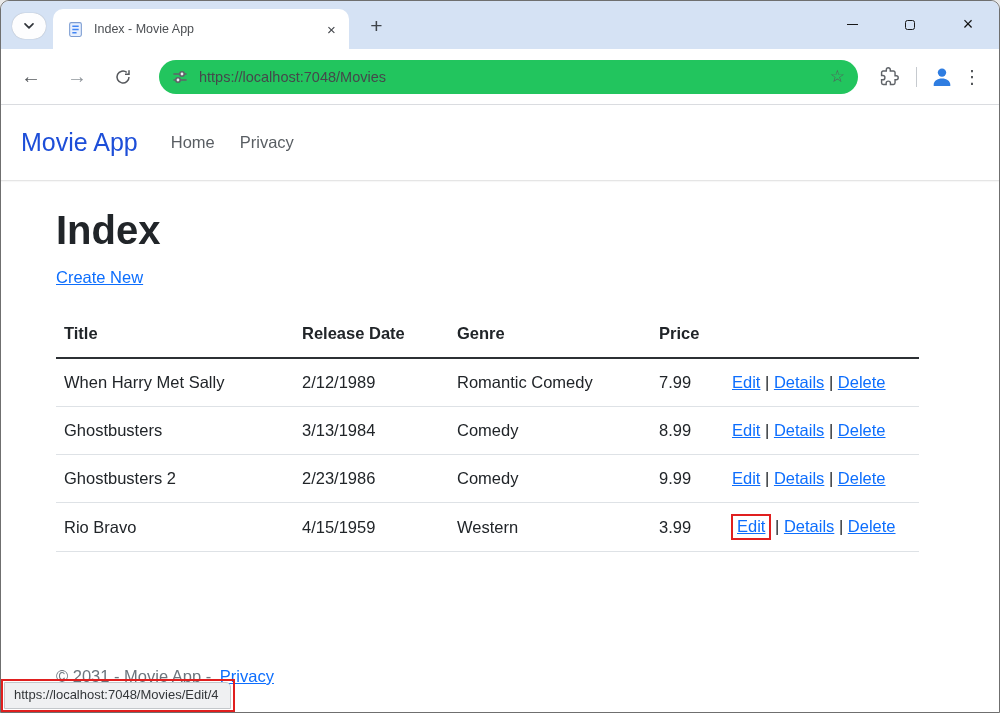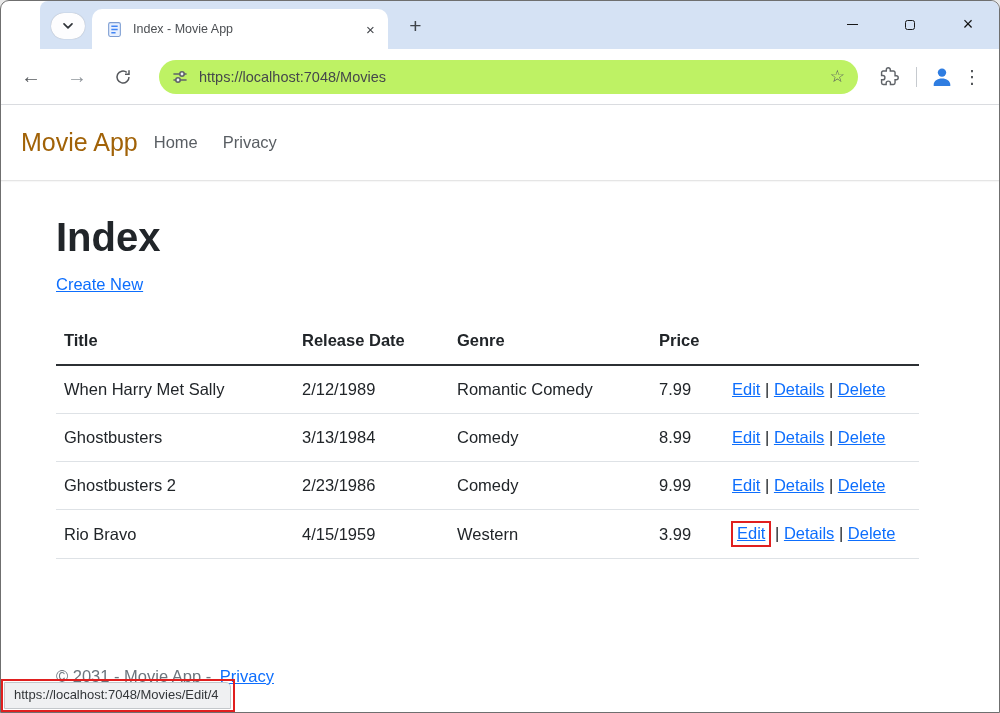--- a/index.html
+++ b/index.html
@@ -5,21 +5,21 @@
   * { box-sizing: border-box; }
   html,body { margin:0; padding:0; background:#e9e9e9; }
   body { font-family:"Liberation Sans","DejaVu Sans",sans-serif; }
 
   .window{
     position:relative; width:1000px; height:713px; background:#fff;
     border:1px solid #6f6f6f; border-radius:9px 9px 0 0; overflow:hidden;
   }
 
   
-  .tabstrip{ position:relative; height:48px; background:#d5e2f4; border-radius:8px 8px 0 0;margin-left:39px; }
+  .tabstrip{ position:relative; height:48px; background:#d5e2f4; border-radius:8px 8px 0 0; }
   .tab-search{
     position:absolute; left:11px; top:12px; width:34px; height:26px; border-radius:13px;
     background:#fdfdfe; display:flex; align-items:center; justify-content:center;
     box-shadow:0 0 1px rgba(0,0,0,.35); cursor:pointer;
   }
   .tab{
     position:absolute; left:52px; top:8px; width:296px; height:40px; background:#fff;
     border-radius:10px 10px 0 0; display:flex; align-items:center; padding:0 8px 0 14px;
   }
   .favicon{ width:17px; height:17px; margin-right:10px; flex:none; display:flex; }
@@ -43,44 +43,44 @@
     height:56px; background:#fff; display:flex; align-items:center;
     padding:0 12px; border-bottom:1px solid #dadce0;
   }
   .nav-btn{
     width:36px; height:36px; display:flex; align-items:center; justify-content:center;
     border-radius:50%; font-size:20px; color:#55585c; flex:none; cursor:pointer;
   }
   .nav-btn + .nav-btn{ margin-left:10px; }
   .fwd{ color:#8f959b; }
   .omnibox{
-    flex:1; height:34px; margin:0 14px 0 18px; background:#bef264; border-radius:17px;
+    flex:1; height:34px; margin:0 14px 0 18px; background:#22c55e; border-radius:17px;
     display:flex; align-items:center; padding:0 13px; min-width:0; cursor:text;
   }
   .omni-tune{ margin-right:11px; flex:none; display:flex; cursor:pointer; }
   .omni-url{ font-size:14.5px; color:#45484b; white-space:nowrap; overflow:hidden; }
   .omni-spacer{ flex:1; }
   .omni-star{ font-size:17px; color:#55585c; margin-left:8px; flex:none; cursor:pointer; }
   .ext-btn{ width:34px; height:34px; display:flex; align-items:center; justify-content:center; flex:none; cursor:pointer; }
   .tb-divider{ width:1px; height:20px; background:#c6cacf; margin:0 10px; flex:none; }
   .avatar{ width:30px; height:30px; display:flex; align-items:center; justify-content:center; flex:none; cursor:pointer; }
   .kebab{ width:30px; height:30px; display:flex; align-items:center; justify-content:center;
           font-size:18px; color:#4a4d51; flex:none; cursor:pointer; }
 
   
   .site-navbar{
     height:76px; background:#fff; display:flex; align-items:center; padding:0 20px;
     border-bottom:1px solid #e5e5e5; box-shadow:0 1px 1px rgba(0,0,0,.03);
   }
-  .brand{ font-size:25px; color:#a16207; margin-right:16px; cursor:pointer; text-decoration:none; }
+  .brand{ font-size:25px; color:#1d4ed8; margin-right:33px; cursor:pointer; text-decoration:none; }
   .nav-link{ font-size:16.5px; color:#595e63; margin-right:25px; cursor:pointer; text-decoration:none; }
 
   
   .content{ padding:0 80px 0 55px; }
-  .page-title{ margin:34px 0 0; font-size:40px; font-weight:600; color:#212529; }
+  .page-title{ margin:27px 0 0; font-size:40px; font-weight:600; color:#212529; }
   .create-row{ margin:15px 0 27px; font-size:16.5px; }
   a.link-blue{ color:#0d6efd; text-decoration:underline; cursor:pointer;text-align:right; }
 
   .movies-table{ width:100%; border-collapse:collapse; font-size:16.5px; color:#212529; table-layout:fixed; }
   .movies-table th{ text-align:left; padding:10px 8px 14px; border-bottom:2px solid #2c3034; font-weight:700; }
   .movies-table td{ padding:14px 8px; border-bottom:1px solid #dee2e6; white-space:nowrap; }
   .col-title{ width:238px; } .col-date{ width:155px; } .col-genre{ width:202px; }
   .col-price{ width:73px; } .col-actions{ width:auto; }
   .tbl-link{ color:#0d6efd; text-decoration:underline; cursor:pointer; }
 

